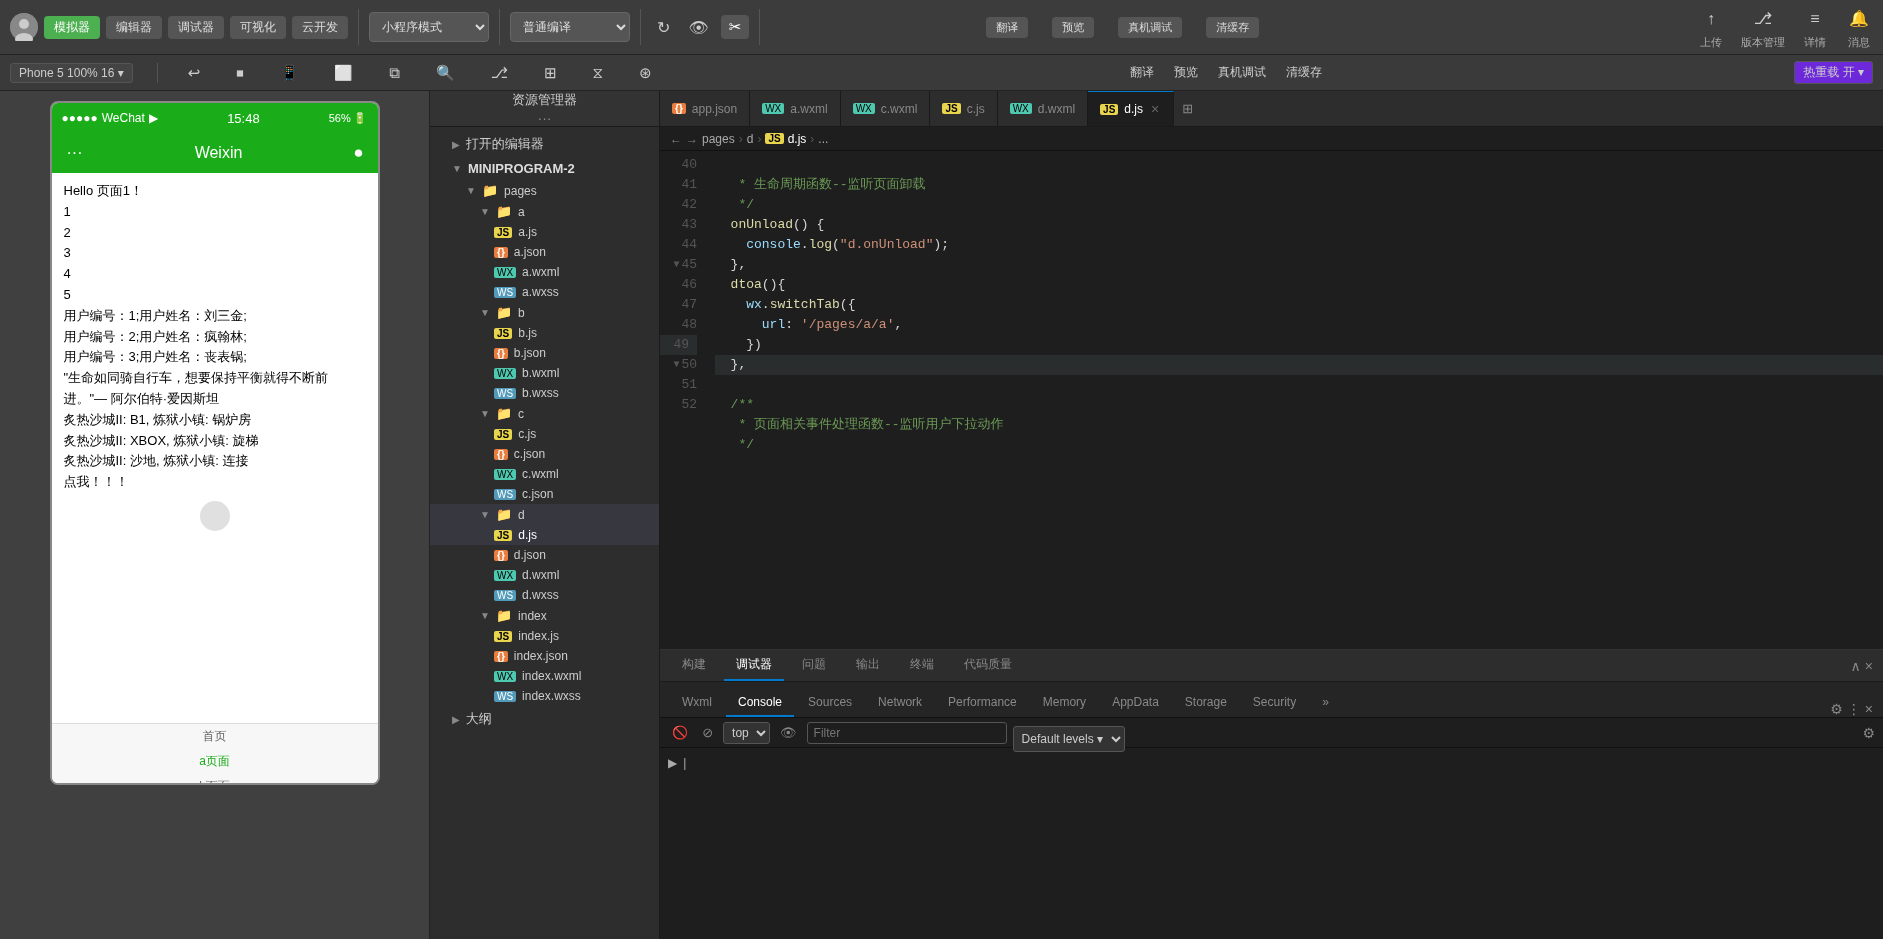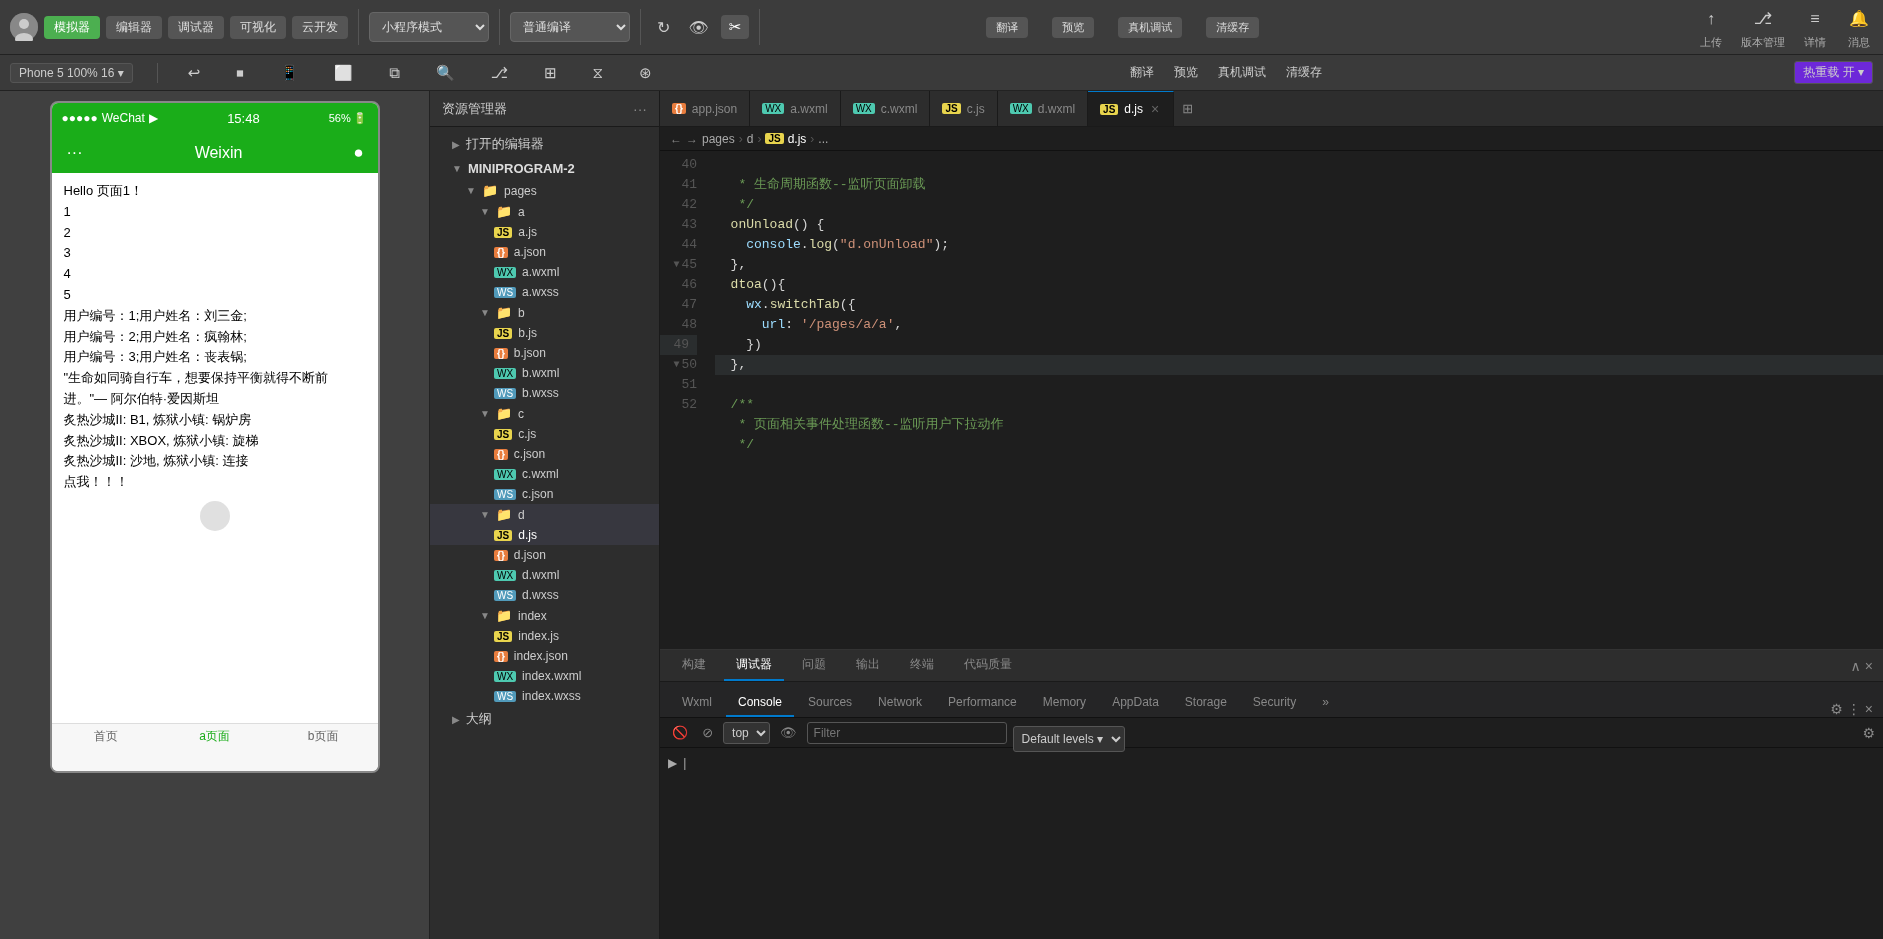--- a/index.html
+++ b/index.html
@@ -214,23 +214,24 @@
     .phone-link-btn {
       display: block;
       text-align: center;
       color: #1aad19;
       padding: 4px 0;
       font-size: 14px;
     }
     .phone-tab-bar {
       background: #f7f7f7;
       border-top: 1px solid #ddd;
-      height: 48px;
-      display: flex;
-      align-items: flex-start;
+      height: 60px;
+      display: flex;
+      align-items: center;
+      flex-direction: column;
     }
     .phone-tab-item {
       flex: 1;
       text-align: center;
       font-size: 12px;
       color: #666;
       padding: 4px 0;
     }
     .phone-tab-item.active { color: #1aad19; }
     .phone-scroll-dot {
@@ -252,20 +253,21 @@
     .fe-header {
       height: 36px;
       display: flex;
       align-items: center;
       justify-content: space-between;
       padding: 0 12px;
       font-size: 13px;
       color: #ccc;
       border-bottom: 1px solid #1a1a1a;
       background: #333;
+      flex-direction: column;
     }
     .fe-header-icons { display: flex; gap: 8px; color: #888; font-size: 14px; cursor: pointer; }
     .fe-tree {
       flex: 1;
       overflow-y: auto;
       font-size: 13px;
       padding: 4px 0;
     }
     .fe-section {
       display: flex;

